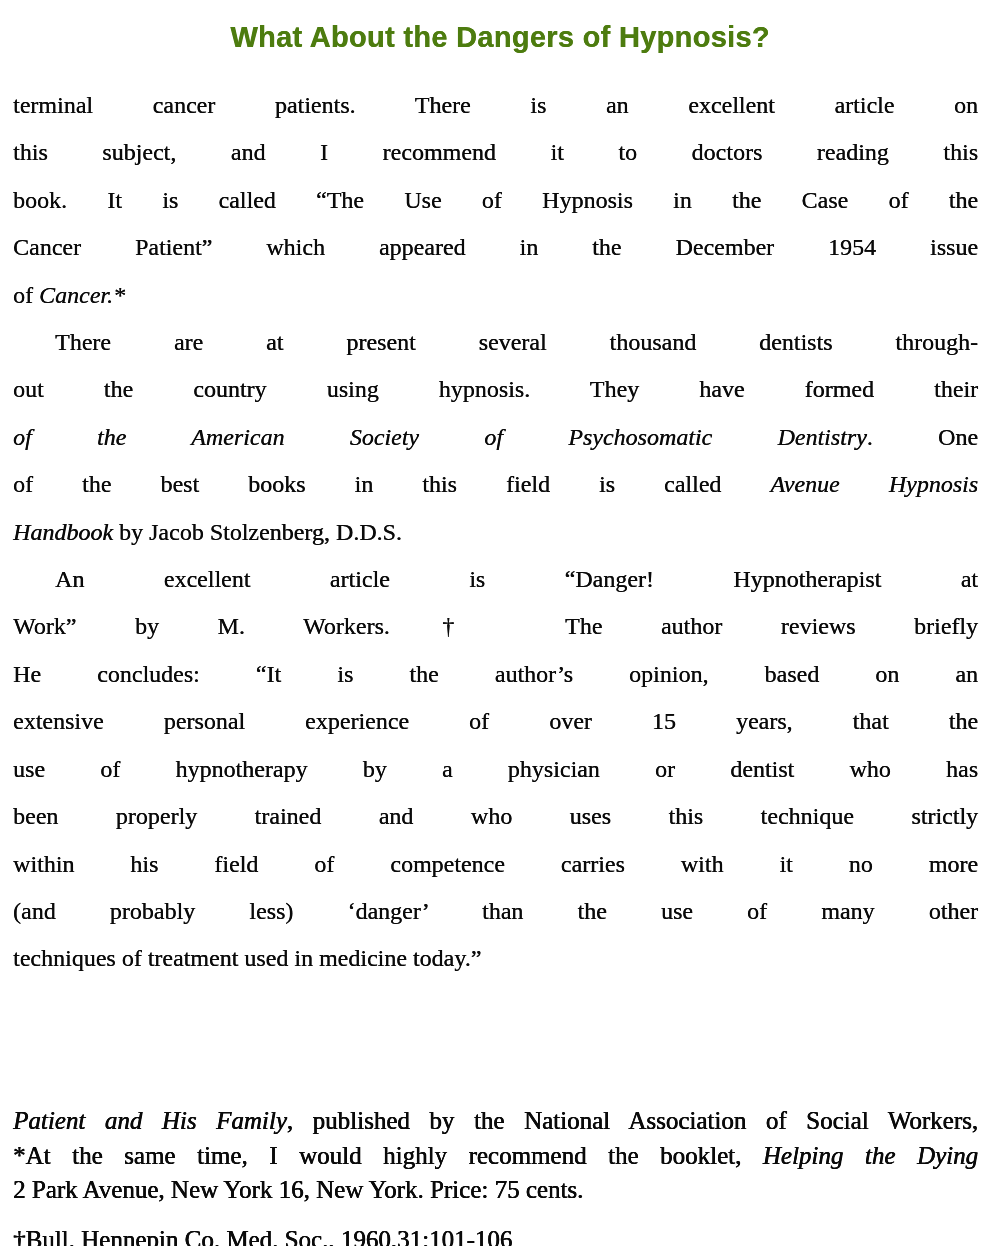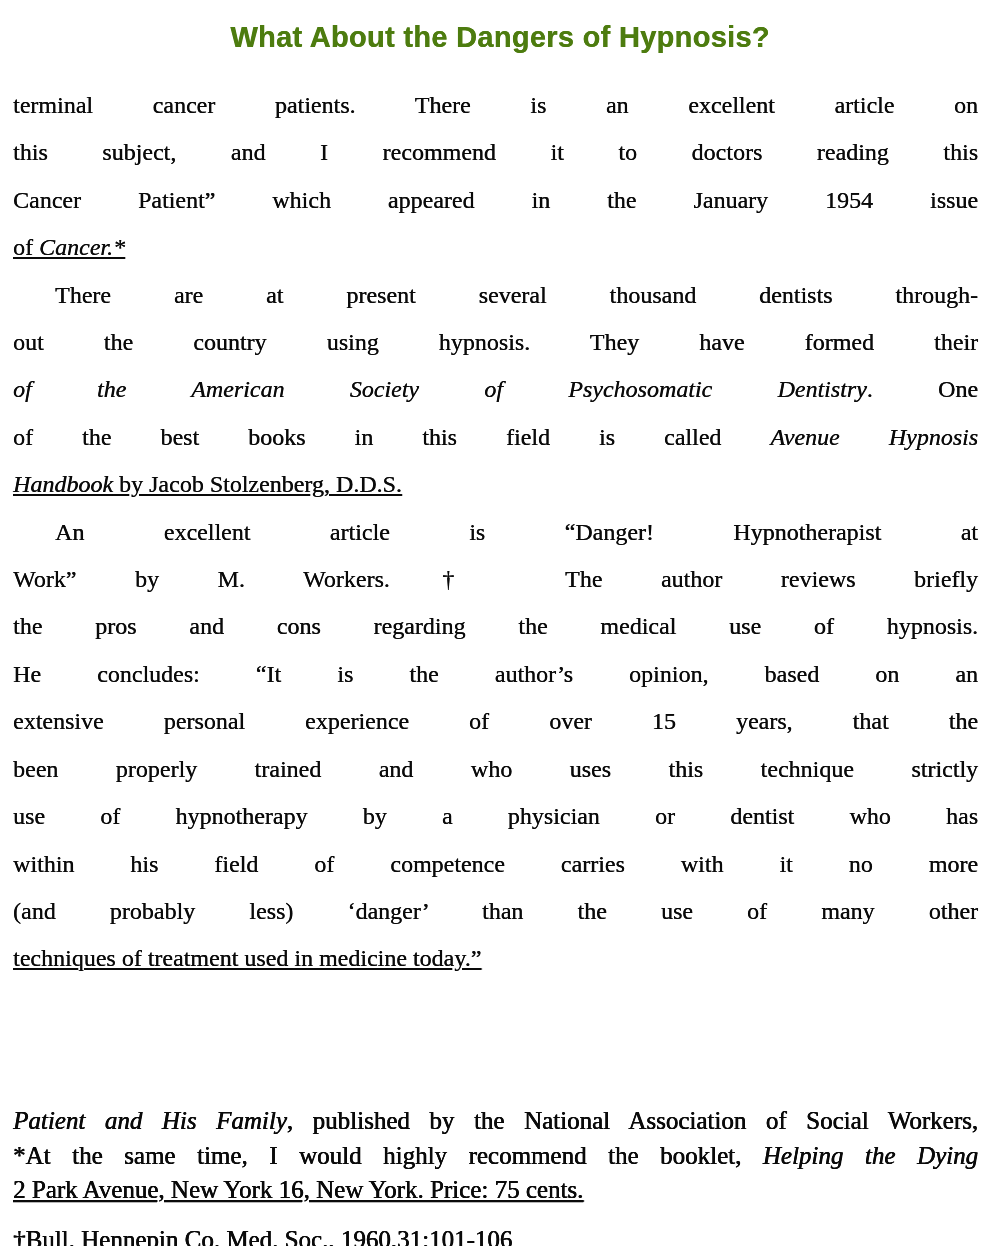--- a/index.html
+++ b/index.html
@@ -39,21 +39,20 @@
     line-height: 47.4px;
     text-shadow: 0.3px 0 0 currentColor;
   }
   .line {
     white-space: nowrap;
     text-align: justify;
     text-align-last: justify;
   }
   .line.last {
     text-align-last: left;
-    text-decoration: underline;
   }
   .para.indent .line:first-child {
     text-indent: 42px;
   }
   .it {
     font-style: italic;
   }
   .footnotes {
     position: absolute;
     left: 13px;
@@ -70,38 +69,38 @@
 </head>
 <body>
 
 <div class="page">
   <div class="title">What About the Dangers of Hypnosis?</div>
 
   <div class="body-text">
       <div class="para">
         <div class="line"><span>terminal cancer patients. There is an excellent article on</span></div>
         <div class="line"><span>this subject, and I recommend it to doctors reading this</span></div>
-        <div class="line"><span>Cancer Patient” which appeared in the January 1954 issue</span></div>
+        <div class="line"><span>book. It is called “The Use of Hypnosis in the Case of the</span></div>
+        <div class="line"><span>Cancer Patient” which appeared in the December 1954 issue</span></div>
         <div class="line last"><span>of </span><span class="it">Cancer.*</span></div>
       </div>
       <div class="para indent">
         <div class="line"><span>There are at present several thousand dentists through-</span></div>
         <div class="line"><span>out the country using hypnosis. They have formed their</span></div>
         <div class="line"><span class="it">of the American Society of Psychosomatic Dentistry</span><span>. One</span></div>
         <div class="line"><span>of the best books in this field is called </span><span class="it">Avenue Hypnosis</span></div>
         <div class="line last"><span class="it">Handbook</span><span> by Jacob Stolzenberg, D.D.S.</span></div>
       </div>
       <div class="para indent">
         <div class="line"><span>An excellent article is “Danger! Hypnotherapist at</span></div>
         <div class="line"><span>Work” by M. Workers.† The author reviews briefly</span></div>
-        <div class="line"><span>the pros and cons regarding the medical use of hypnosis.</span></div>
         <div class="line"><span>He concludes: “It is the author’s opinion, based on an</span></div>
         <div class="line"><span>extensive personal experience of over 15 years, that the</span></div>
+        <div class="line"><span>use of hypnotherapy by a physician or dentist who has</span></div>
         <div class="line"><span>been properly trained and who uses this technique strictly</span></div>
-        <div class="line"><span>use of hypnotherapy by a physician or dentist who has</span></div>
         <div class="line"><span>within his field of competence carries with it no more</span></div>
         <div class="line"><span>(and probably less) ‘danger’ than the use of many other</span></div>
         <div class="line last"><span>techniques of treatment used in medicine today.”</span></div>
       </div>
     </div>
 
   <div class="footnotes">
       <div class="para">
         <div class="line"><span class="it">Patient and His Family</span><span>, published by the National Association of Social Workers,</span></div>
         <div class="line"><span>*At the same time, I would highly recommend the booklet, </span><span class="it">Helping the Dying</span></div>

